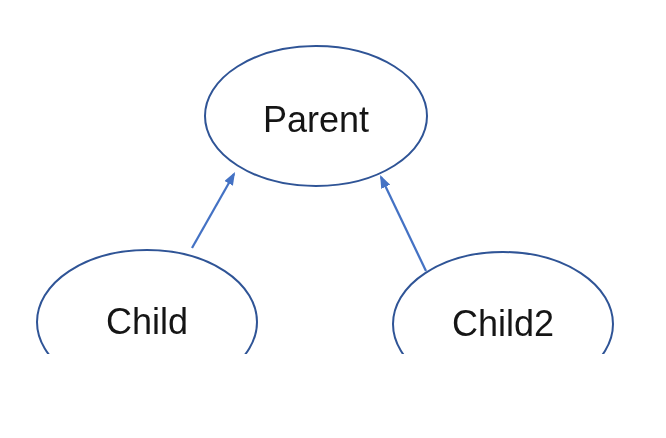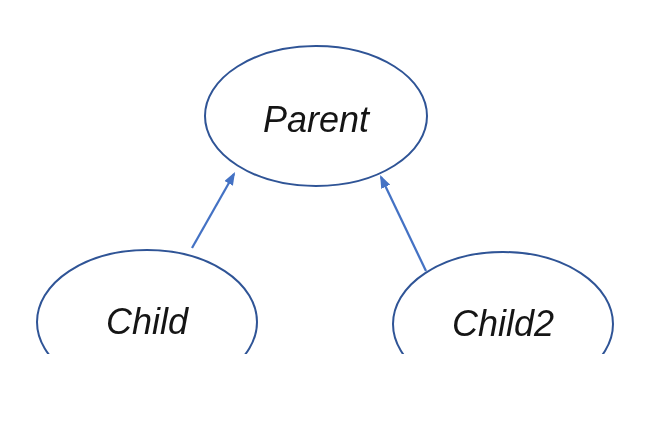--- a/index.html
+++ b/index.html
@@ -7,21 +7,20 @@
     padding: 0;
     background: var(--background, #ffffff);
   }
   .canvas {
     position: relative;
     width: 666px;
     height: 354px;
     background: var(--background, #ffffff);
     overflow: hidden;
     font-family: "Liberation Sans", sans-serif;
-    font-style: italic;
   }
   svg { display: block; }
   .node-shape {
     fill: var(--node-fill, #ffffff);
     stroke: var(--node-stroke, #2F5496);
     stroke-width: 2;
   }
   .edge-line {
     stroke: var(--edge, #4472C4);
     stroke-width: 2.25;

